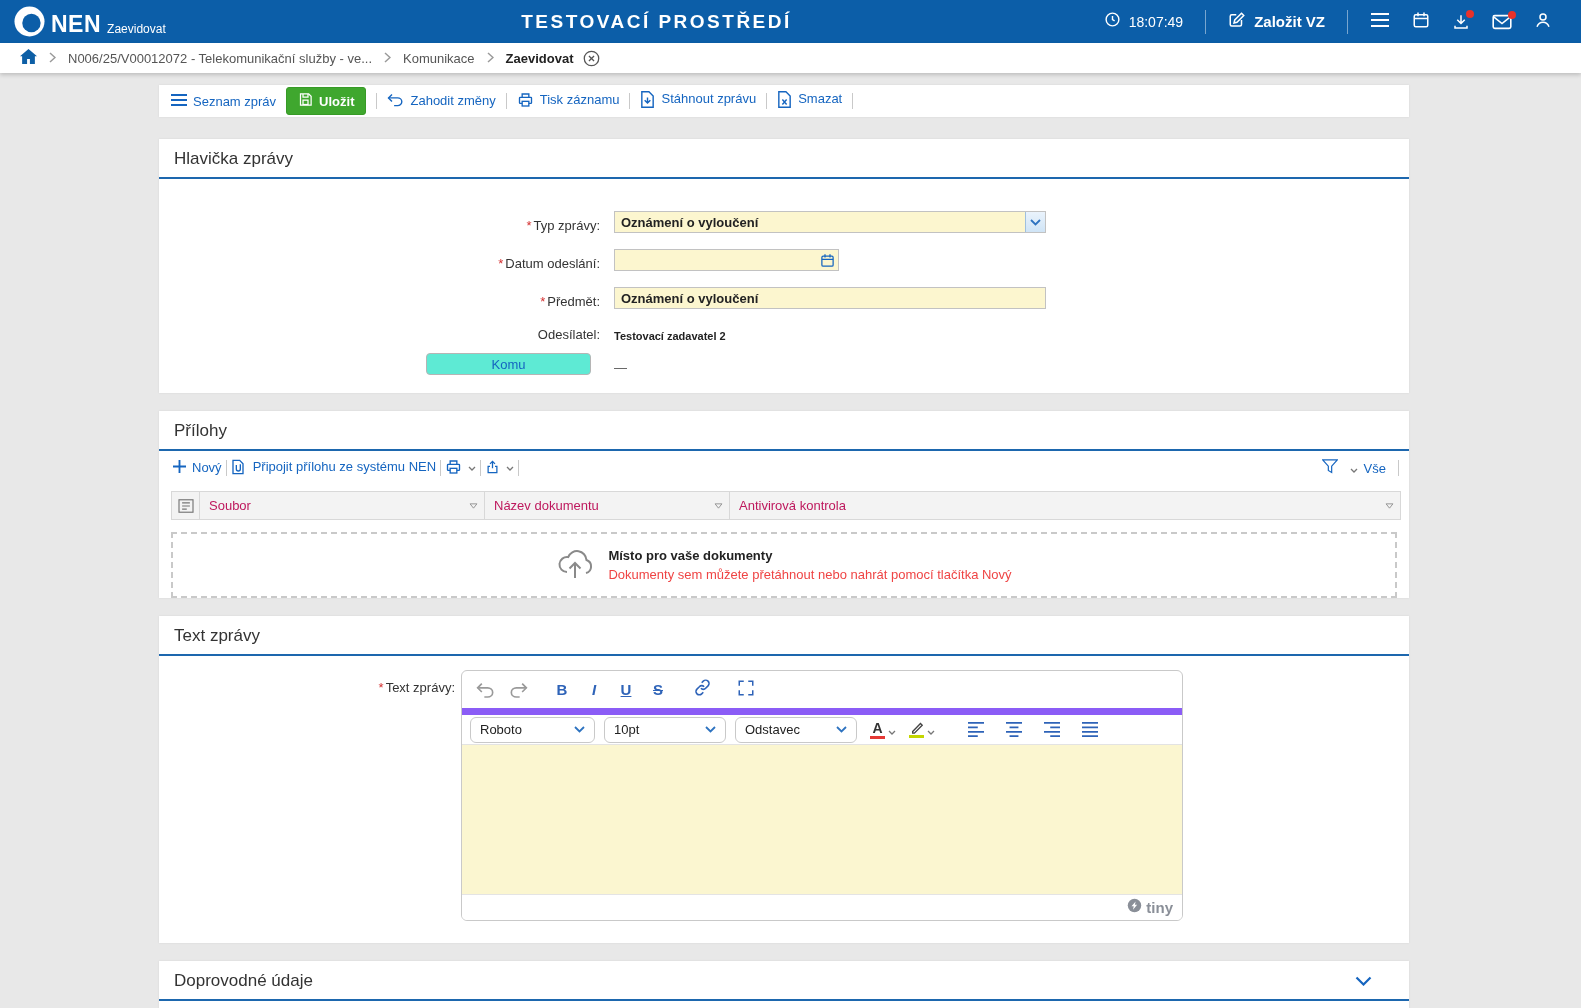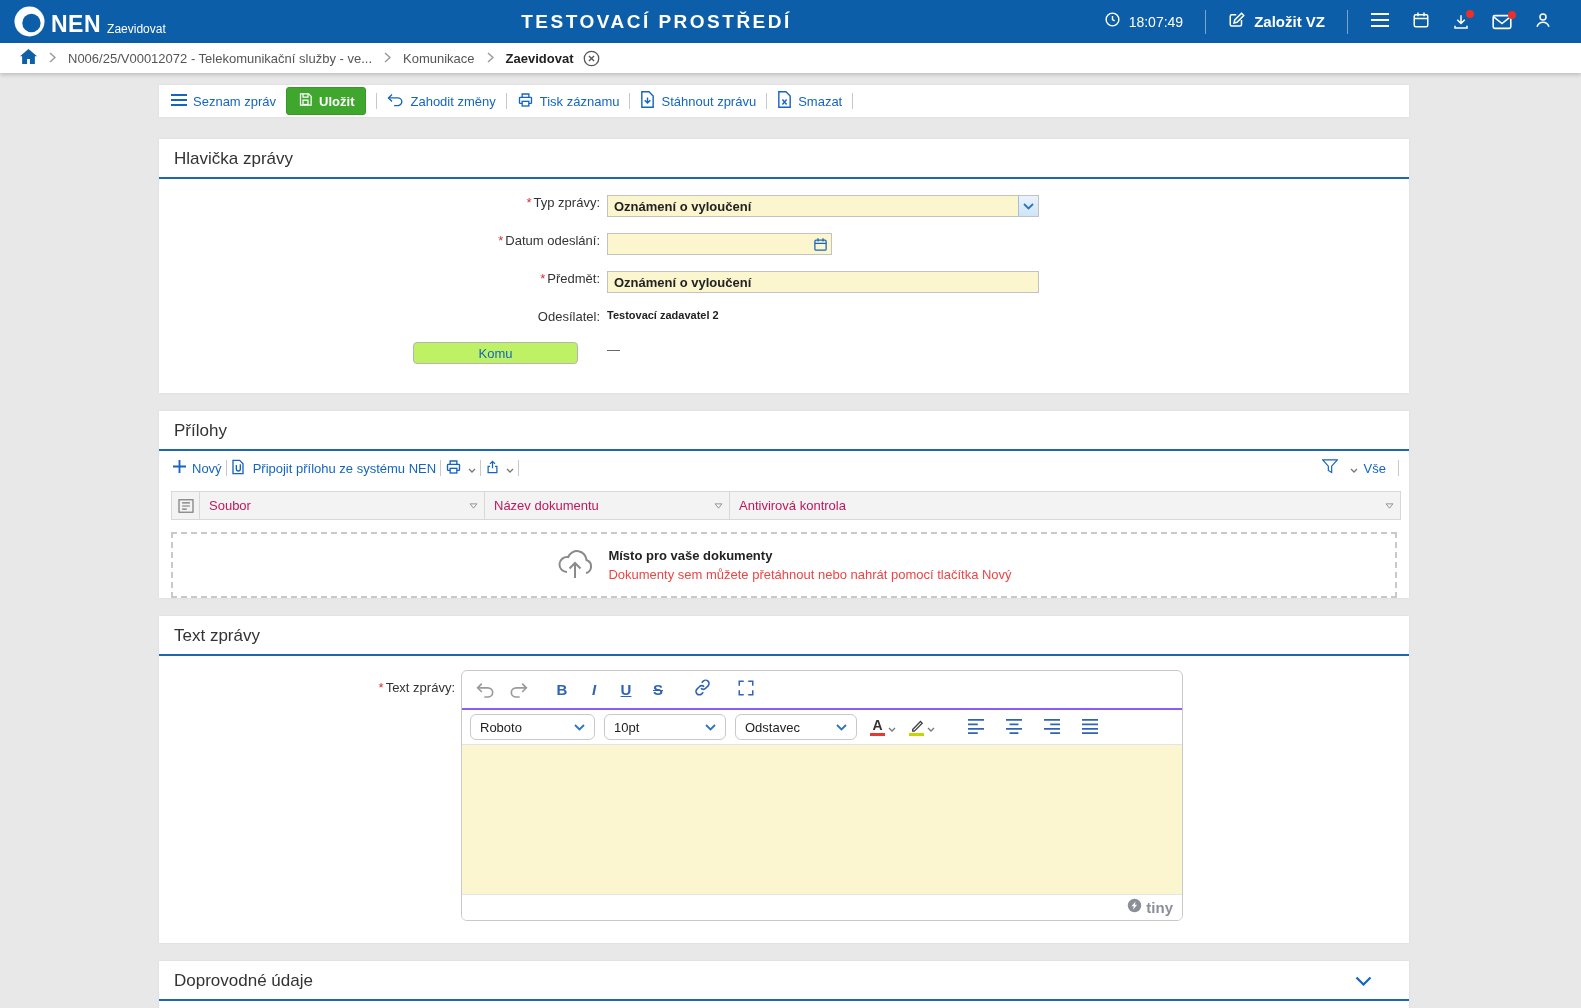--- a/index.html
+++ b/index.html
@@ -24,40 +24,40 @@
   .tb-sep{ width:1px; height:24px; background:rgba(255,255,255,.45); }
   .icon-wrap{ position:relative; display:flex; }
   .badge{ position:absolute; top:-3px; right:-4px; width:8px; height:8px; border-radius:50%; background:#e8312a; }
   
   .breadcrumb{ height:30px; background:#fff; display:flex; align-items:center; padding-left:20px; gap:12px; font-size:13px; color:#555; box-shadow:0 2px 4px rgba(0,0,0,.18); position:relative; z-index:4; }
   .bc-current{ font-weight:bold; color:#222; }
   .bc-close{ display:flex; cursor:pointer; margin-left:-2px; }
   
   .content{ width:1250px; margin-left:159px; }
   .action-toolbar{ margin-top:12px; background:#fff; height:32px; display:flex; align-items:center; padding:0 12px; gap:10px; font-size:13px; box-shadow:0 0 2px rgba(0,0,0,.08); }
-  .at-link{ display:flex; align-items:center; gap:6px; color:#1565c0; cursor:pointer; white-space:nowrap; }
+  .at-link{ display:flex; align-items:flex-start; gap:6px; color:#1565c0; cursor:pointer; white-space:nowrap; }
   .at-sep{ width:1px; height:16px; background:#c9c9c9; }
   .btn-save{ display:flex; align-items:center; gap:6px; background:#3fa72e; border:1px solid #379a26; border-radius:3px; color:#fff; font-size:13px; font-weight:bold; padding:4px 11px; cursor:pointer; }
   .card{ background:#fff; margin-top:18px; box-shadow:0 0 2px rgba(0,0,0,.08); }
   .card.first{ margin-top:22px; }
   .card-header{ padding:10px 15px 8px; font-size:17px; font-weight:normal; color:#333; border-bottom:2px solid #1d67ae; display:flex; align-items:center; }
   .card-header .chev{ margin-left:auto; margin-right:22px; display:flex; cursor:pointer; }
   
   .hl-body{ padding:16px 0 18px; }
-  .f-row{ display:flex; align-items:flex-start; height:38px; }
+  .f-row{ display:flex; align-items:flex-end; height:38px;gap:7px; }
   .f-row.short{ height:33px; }
   .label-col{ width:448px; text-align:right; padding-right:7px; font-size:13px; color:#333; }
   .req{ color:#d32f2f; margin-right:2px; }
   .value-col{ display:flex; align-items:center; }
   .y-input{ width:432px; height:22px; background:#fcf6cf; border:1px solid #c2c2c2; display:flex; align-items:center; padding-left:6px; font-size:13px; font-weight:bold; color:#222; cursor:text; }
   .y-input.date{ width:225px; }
   .dd-btn{ margin-left:auto; width:20px; height:20px; background:linear-gradient(#eaf3fc,#cfe4f6); border-left:1px solid #9fc0de; display:flex; align-items:center; justify-content:center; cursor:pointer; }
   .cal-btn{ margin-left:auto; margin-right:3px; display:flex; cursor:pointer; }
   .plain-value{ font-size:11px; font-weight:bold; color:#222; }
-  .komu-btn{ margin-left:auto; margin-right:22px; width:165px; height:22px; background:#bef264; border:1px solid #b5b5b5; border-radius:4px; color:#1565c0; font-size:13px; display:flex; align-items:center; justify-content:center; cursor:pointer; }
+  .komu-btn{ margin-left:auto; margin-right:9px; width:165px; height:22px; background:#5eead4; border:1px solid #b5b5b5; border-radius:4px; color:#1565c0; font-size:13px; display:flex; align-items:center; justify-content:center; cursor:pointer; }
   .dash-value{ font-size:13px; color:#555; }
   
   .att-toolbar{ height:34px; display:flex; align-items:center; padding:0 10px 0 14px; gap:4px; font-size:13px; }
   .att-right{ margin-left:auto; display:flex; align-items:center; gap:12px; }
   .table-header{ margin:6px 8px 0 12px; height:29px; display:flex; align-items:stretch; background:#f3f3f3; border:1px solid #d8d8d8; font-size:13px; color:#be185d; }
   .th-icon{ width:28px; border-right:1px solid #d8d8d8; display:flex; align-items:center; justify-content:center; }
   .th{ display:flex; align-items:center; padding:0 6px 0 9px; border-right:1px solid #d8d8d8; }
   .th:last-child{ border-right:none; }
   .th .caret{ margin-left:auto; display:flex; padding-left:6px; cursor:pointer; }
   .th.c1{ width:285px; } .th.c2{ width:245px; } .th.c3{ flex:1; }
@@ -69,21 +69,21 @@
   .tz-label{ width:302px; text-align:right; padding-right:6px; padding-top:10px; font-size:13px; }
   .editor{ width:722px; border:1px solid #c9c9c9; border-radius:6px; background:#fff; overflow:hidden; }
   .ed-row1{ height:37px; display:flex; align-items:center; padding:0 8px; }
   .ed-btn{ width:32px; height:28px; display:flex; align-items:center; justify-content:center; border-radius:3px; cursor:pointer; color:#2e63b8; }
   .ed-btn.disabled{ color:#9a9a9a; }
   .ed-gap{ width:12px; }
   .ed-letter{ font-size:15px; font-weight:bold; }
   .ed-letter.i{ font-style:italic; font-weight:bold; }
   .ed-letter.u{ text-decoration:underline; }
   .ed-letter.s{ text-decoration:line-through; }
-  .ed-row2{ height:36px; display:flex; align-items:center; padding:0 8px; gap:9px; border-top:2px solid #8b5cf6; }
+  .ed-row2{ height:36px; display:flex; align-items:center; padding:0 8px; gap:9px; border-top:7px solid #8b5cf6; }
   .ed-select{ height:26px; border:1px solid #c9c9c9; border-radius:6px; background:#fff; display:flex; align-items:center; padding:0 9px; font-size:13px; color:#222; cursor:pointer; }
   .ed-select .txt{ white-space:nowrap; }
   .ed-select .sc{ margin-left:auto; display:flex; }
   .ed-select.w1{ width:125px; } .ed-select.w2{ width:122px; }
   .split-btn{ display:flex; align-items:center; gap:3px; cursor:pointer; margin-left:4px; }
   .fc-a{ display:flex; flex-direction:column; align-items:center; }
   .fc-a .a{ font-size:14px; font-weight:bold; color:#333; line-height:14px; }
   .fc-a .bar{ width:15px; height:3px; margin-top:1px; }
   .bar.red{ background:#e53935; } .bar.yg{ background:#c4d600; }
   .align-group{ display:flex; margin-left:16px; gap:6px; color:#2e63b8; }

